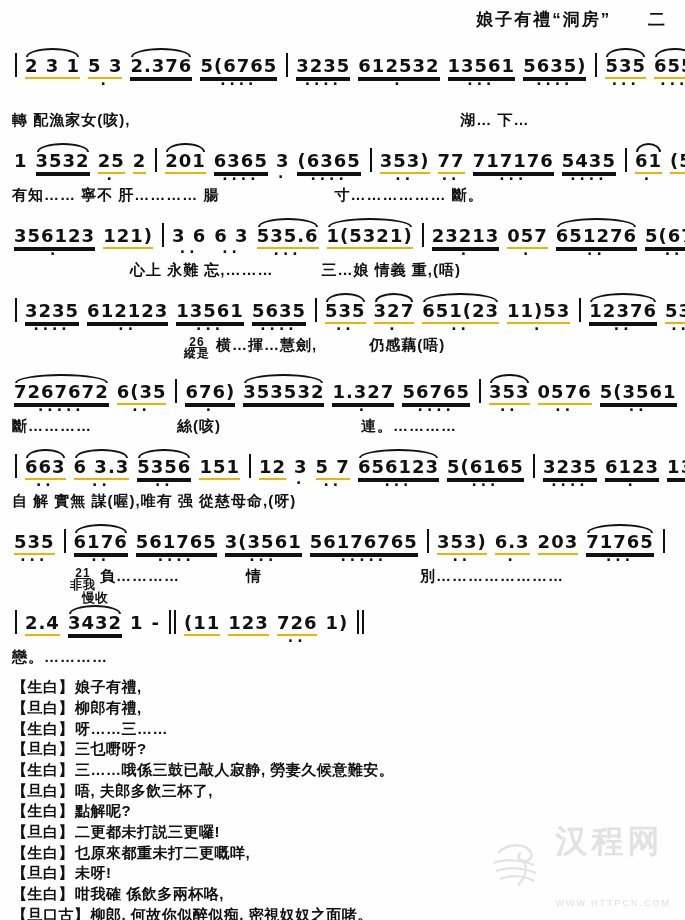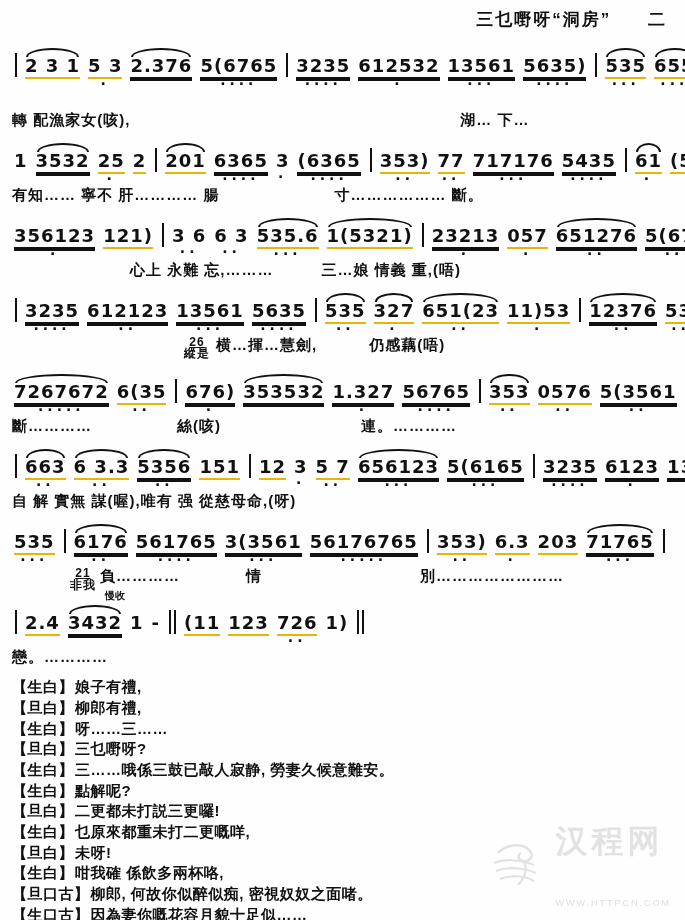--- a/index.html
+++ b/index.html
@@ -31,21 +31,21 @@
     content:"";position:absolute;top:-9px;left:1px;right:1px;height:7px;
     border:2px solid #111;border-bottom:none;
     border-radius:50% 50% 0 0 / 100% 100% 0 0;
   }
   .dots{
     position:absolute;left:0;right:0;bottom:-12px;text-align:center;
     font-size:14px;letter-spacing:4px;line-height:1;
   }
   .toplab{
     position:absolute;top:-23px;left:50%;transform:translateX(-50%);
-    font-size:10px;font-weight:bold;letter-spacing:0;font-family:"Liberation Sans",sans-serif;margin-left:20px;
+    font-size:13px;font-weight:bold;letter-spacing:0;font-family:"Liberation Sans",sans-serif;
   }
   .bar{display:inline-block;width:0;height:24px;border-left:2px solid #111;
     margin:0 8px 0 1px;vertical-align:-5px;}
   .bar.dbl{width:3px;border-right:2px solid #111;}
   .lyrics-row{
     font-size:15px;font-weight:bold;white-space:nowrap;margin-top:1px;
     letter-spacing:1px;line-height:1.25;min-height:19px;
   }
   .lseg{display:inline-block;}
   .lseg.stack{text-align:center;vertical-align:top;line-height:1.05;}
@@ -62,21 +62,21 @@
   }
   .wm-col{display:flex;flex-direction:column;align-items:flex-start;gap:38px;}
   .wm-name{font-size:32px;font-weight:bold;letter-spacing:4px;line-height:1;}
   .wm-site{font-size:9px;letter-spacing:2px;margin-top:3px;color:#dedede;}
 </style>
 </head>
 <body>
 
 <div class="page">
   <div class="title-row">
-    <span>三乜嘢呀“洞房”</span>
+    <span>娘子有禮“洞房”</span>
     <span class="pgnum">二</span>
   </div>
   <div class="score">
       <div class="system">
         <div class="notes-row"><span class="bar"></span><span class="grp u1 arc"><span class="ntxt">2 3 1</span></span><span class="grp u1"><span class="ntxt">5 3</span><span class="dots">·</span></span><span class="grp u2 arc"><span class="ntxt">2.376</span></span><span class="grp u2"><span class="ntxt">5(6765</span><span class="dots">····</span></span><span class="bar"></span><span class="grp u2"><span class="ntxt">3235</span><span class="dots">····</span></span><span class="grp u2"><span class="ntxt">612532</span><span class="dots">·</span></span><span class="grp u2"><span class="ntxt">13561</span><span class="dots">···</span></span><span class="grp u2"><span class="ntxt">5635)</span><span class="dots">····</span></span><span class="bar"></span><span class="grp u1 arc"><span class="ntxt">535</span><span class="dots">···</span></span><span class="grp u1 arc"><span class="ntxt">655</span><span class="dots">···</span></span></div>
         <div class="lyrics-row"><span class="lseg">轉  配漁家女(咳),</span><span class="lseg" style="margin-left: 330px; margin-top: 20px;">湖… 下…</span></div>
       </div>
       <div class="system">
         <div class="notes-row"><span class="grp u0"><span class="ntxt">1</span></span><span class="grp u2 arc"><span class="ntxt">3532</span></span><span class="grp u1"><span class="ntxt">25</span><span class="dots">·</span></span><span class="grp u1"><span class="ntxt">2</span></span><span class="bar"></span><span class="grp u1 arc"><span class="ntxt">201</span></span><span class="grp u2"><span class="ntxt">6365</span><span class="dots">····</span></span><span class="grp u0"><span class="ntxt">3</span><span class="dots">·</span></span><span class="grp u2"><span class="ntxt">(6365</span><span class="dots">····</span></span><span class="bar"></span><span class="grp u1"><span class="ntxt">353)</span><span class="dots">··</span></span><span class="grp u1"><span class="ntxt">77</span><span class="dots">··</span></span><span class="grp u2"><span class="ntxt">717176</span><span class="dots">···</span></span><span class="grp u2"><span class="ntxt">5435</span><span class="dots">····</span></span><span class="bar"></span><span class="grp u1 arc"><span class="ntxt">61</span><span class="dots">·</span></span><span class="grp u1"><span class="ntxt">(5645</span></span></div>
         <div class="lyrics-row"><span class="lseg">有知…… 寧不 肝………… 腸</span><span class="lseg" style="margin-left: 115px;">寸……………… 斷。</span></div>
@@ -105,20 +105,21 @@
         <div class="notes-row"><span class="bar"></span><span class="grp u1"><span class="ntxt">2.4</span></span><span class="grp u2 arc"><span class="ntxt">3432</span><span class="toplab">慢收</span></span><span class="grp u0"><span class="ntxt">1</span></span><span class="grp u0"><span class="ntxt">-</span></span><span class="bar dbl"></span><span class="grp u1"><span class="ntxt">(11</span></span><span class="grp u1"><span class="ntxt">123</span></span><span class="grp u1"><span class="ntxt">726</span><span class="dots">··</span></span><span class="grp u0"><span class="ntxt">1)</span></span><span class="bar dbl"></span></div>
         <div class="lyrics-row"><span class="lseg">戀。…………</span></div>
       </div>
     </div>
   <div class="dialogue">
       <div class="dline"><span class="speaker">【生白】</span><span class="dtext">娘子有禮,</span></div>
       <div class="dline"><span class="speaker">【旦白】</span><span class="dtext">柳郎有禮,</span></div>
       <div class="dline"><span class="speaker">【生白】</span><span class="dtext">呀……三……</span></div>
       <div class="dline"><span class="speaker">【旦白】</span><span class="dtext">三乜嘢呀?</span></div>
       <div class="dline"><span class="speaker">【生白】</span><span class="dtext">三……哦係三鼓已敲人寂静, 勞妻久候意難安。</span></div>
+      <div class="dline"><span class="speaker">【旦白】</span><span class="dtext">唔, 夫郎多飲三杯了,</span></div>
       <div class="dline"><span class="speaker">【生白】</span><span class="dtext">點解呢?</span></div>
       <div class="dline"><span class="speaker">【旦白】</span><span class="dtext">二更都未打説三更囉!</span></div>
       <div class="dline"><span class="speaker">【生白】</span><span class="dtext">乜原來都重未打二更嘅咩,</span></div>
       <div class="dline"><span class="speaker">【旦白】</span><span class="dtext">未呀!</span></div>
       <div class="dline"><span class="speaker">【生白】</span><span class="dtext">咁我確 係飲多兩杯咯,</span></div>
       <div class="dline"><span class="speaker">【旦口古】</span><span class="dtext">柳郎, 何故你似醉似痴, 密視奴奴之面啫。</span></div>
       <div class="dline"><span class="speaker">【生口古】</span><span class="dtext">因為妻你嘅花容月貌十足似……</span></div>
     </div>
 </div>
 

